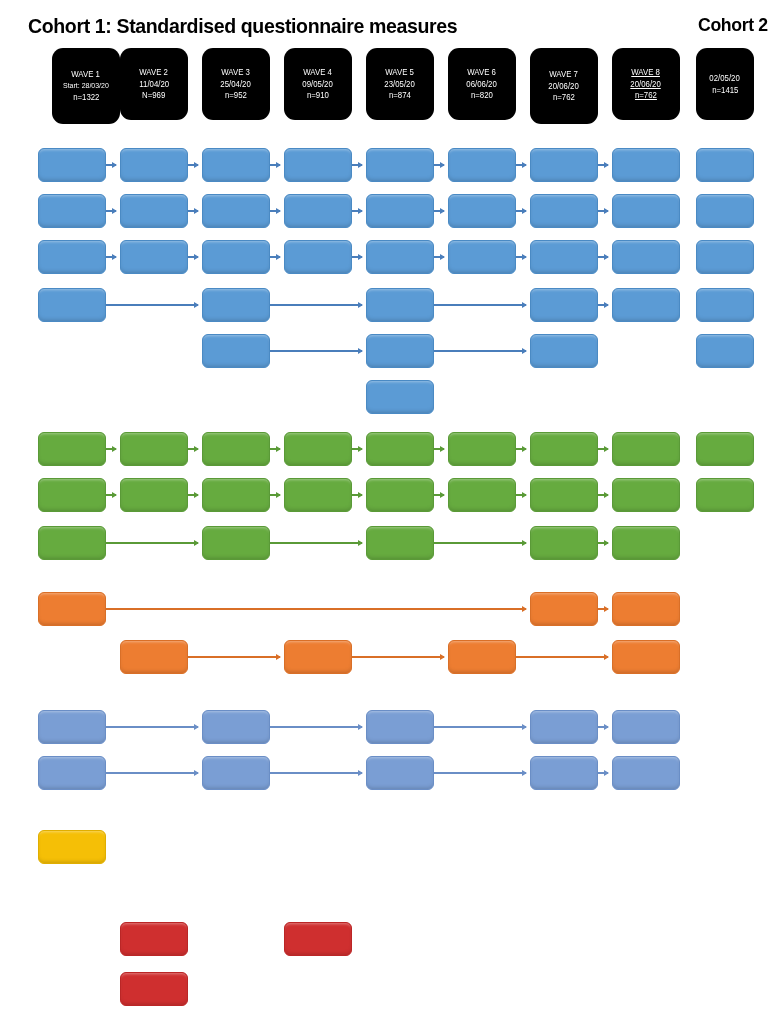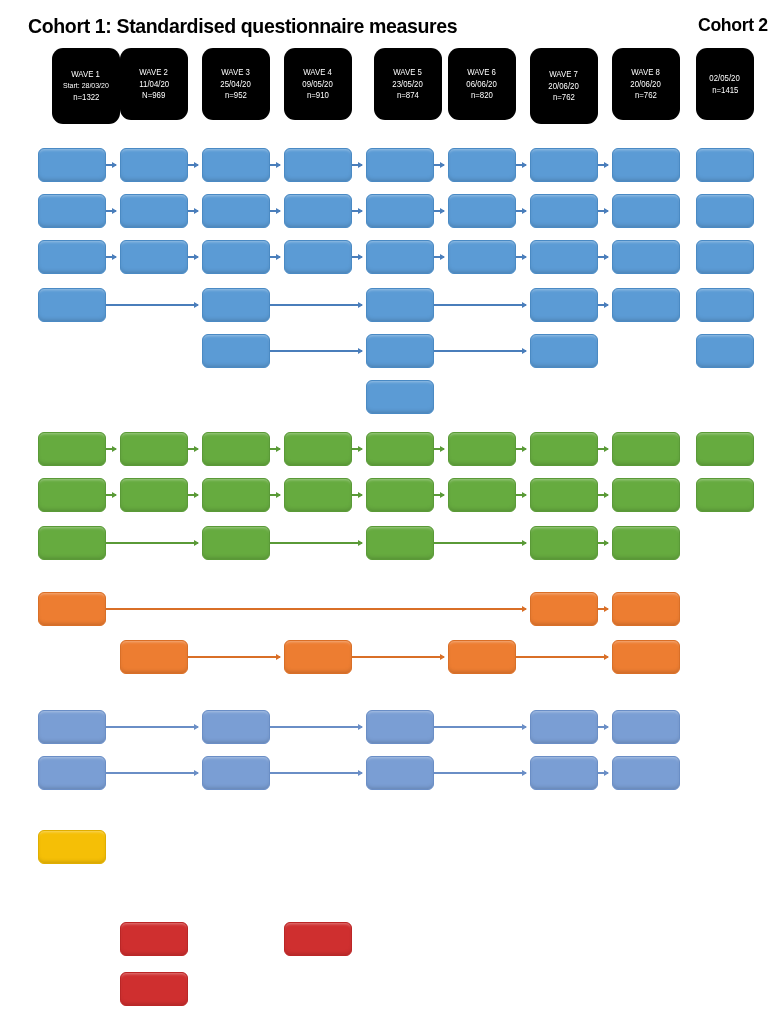--- a/index.html
+++ b/index.html
@@ -148,36 +148,36 @@
       <div class="wave-box" style="left: 202px; top: 48px; width: 68px; height: 72px;">
         <div class="wave-line">WAVE 3</div>
         <div class="wave-line">25/04/20</div>
         <div class="wave-line">n=952</div>
       </div>
       <div class="wave-box" style="left: 284px; top: 48px; width: 68px; height: 72px;">
         <div class="wave-line">WAVE 4</div>
         <div class="wave-line">09/05/20</div>
         <div class="wave-line">n=910</div>
       </div>
-      <div class="wave-box" style="left: 374px; top: 48px; width: 68px; height: 72px;">
+      <div class="wave-box" style="left: 366px; top: 48px; width: 68px; height: 72px;">
         <div class="wave-line">WAVE 5</div>
         <div class="wave-line">23/05/20</div>
         <div class="wave-line">n=874</div>
       </div>
       <div class="wave-box" style="left: 448px; top: 48px; width: 68px; height: 72px;">
         <div class="wave-line">WAVE 6</div>
         <div class="wave-line">06/06/20</div>
         <div class="wave-line">n=820</div>
       </div>
       <div class="wave-box" style="left: 530px; top: 48px; width: 68px; height: 76px;">
         <div class="wave-line">WAVE 7</div>
         <div class="wave-line">20/06/20</div>
         <div class="wave-line">n=762</div>
       </div>
-      <div class="wave-box" style="left: 612px; top: 48px; width: 68px; height: 72px;">
+      <div class="wave-box" style="left: 612px; top: 48px; width: 68px; height: 72px; text-decoration: underline;">
         <div class="wave-line">WAVE 8</div>
         <div class="wave-line">20/06/20</div>
         <div class="wave-line">n=762</div>
       </div>
       <div class="wave-box" style="left: 696px; top: 48px; width: 58px; height: 72px;">
         <div class="wave-line">02/05/20</div>
         <div class="wave-line">n=1415</div>
       </div>
     </div>
   <div id="section-labels">

